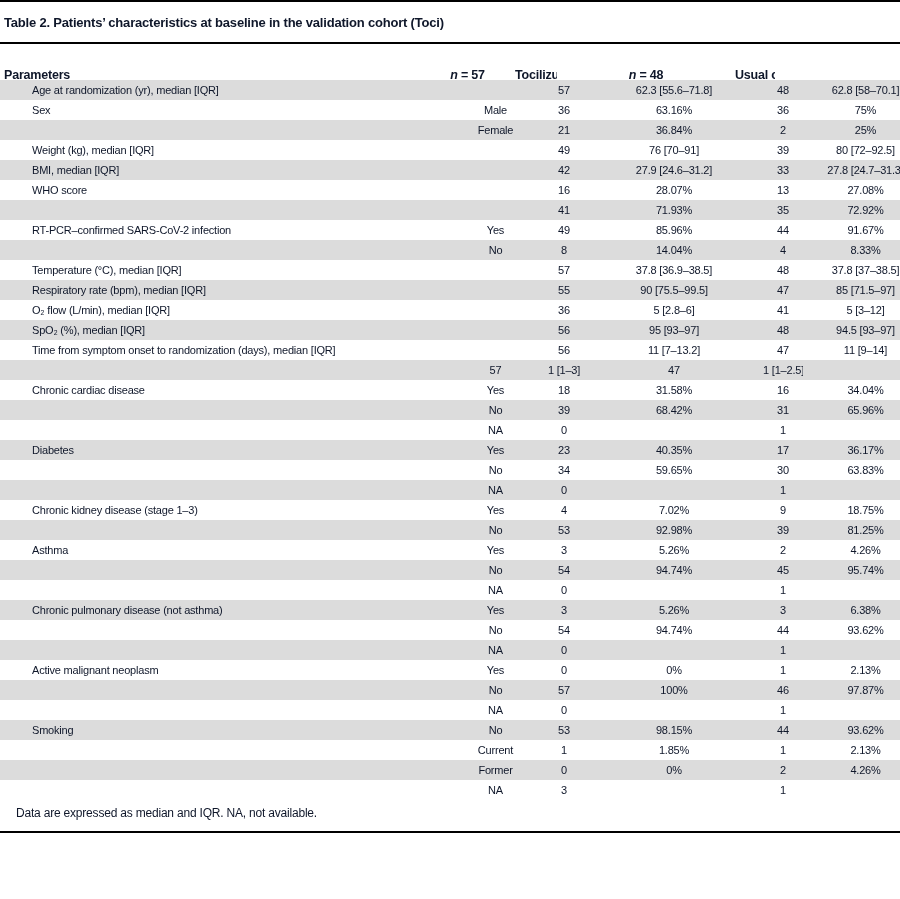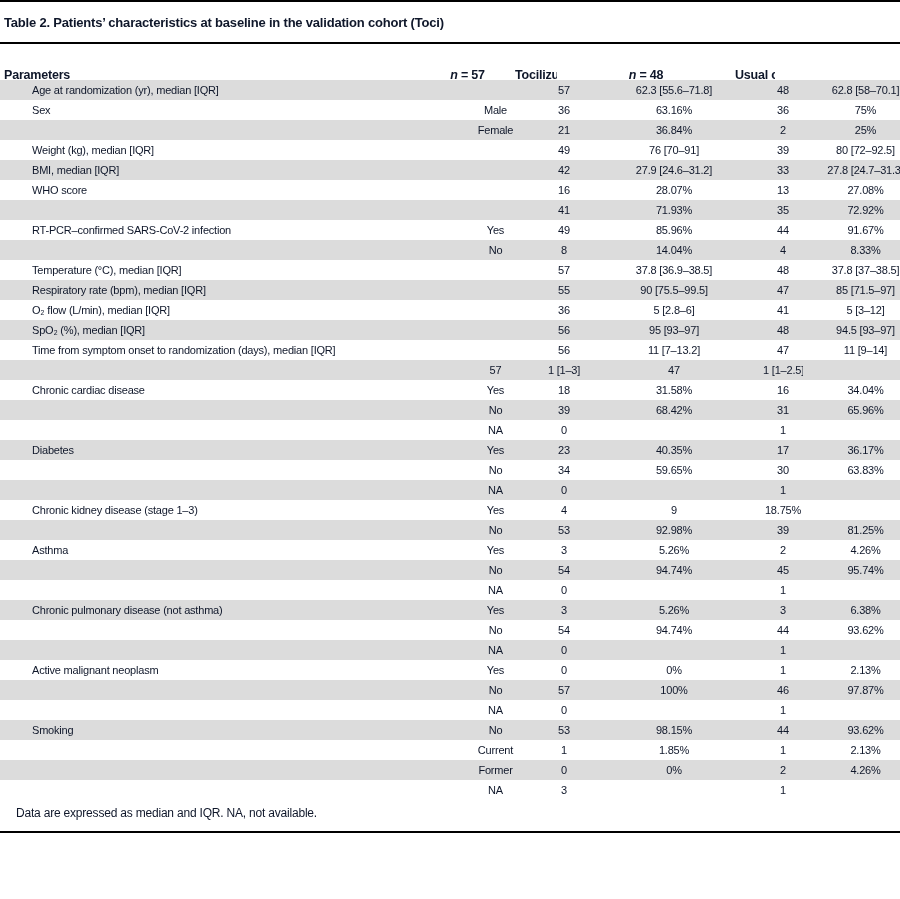--- a/index.html
+++ b/index.html
@@ -220,20 +220,21 @@
     <div class="c c-center">NA</div>
     <div class="c c-center">0</div>
     <div class="c c-center"></div>
     <div class="c c-center">1</div>
     <div class="c c-center"></div>
   </div>
       <div class="row grid">
     <div class="c c-left">Chronic kidney disease (stage 1–3)</div>
     <div class="c c-center">Yes</div>
     <div class="c c-center">4</div>
+    <div class="c c-center">7.02%</div>
     <div class="c c-center">9</div>
     <div class="c c-center">18.75%</div>
   </div>
       <div class="row grid">
     <div class="c c-left"></div>
     <div class="c c-center">No</div>
     <div class="c c-center">53</div>
     <div class="c c-center">92.98%</div>
     <div class="c c-center">39</div>
     <div class="c c-center">81.25%</div>

